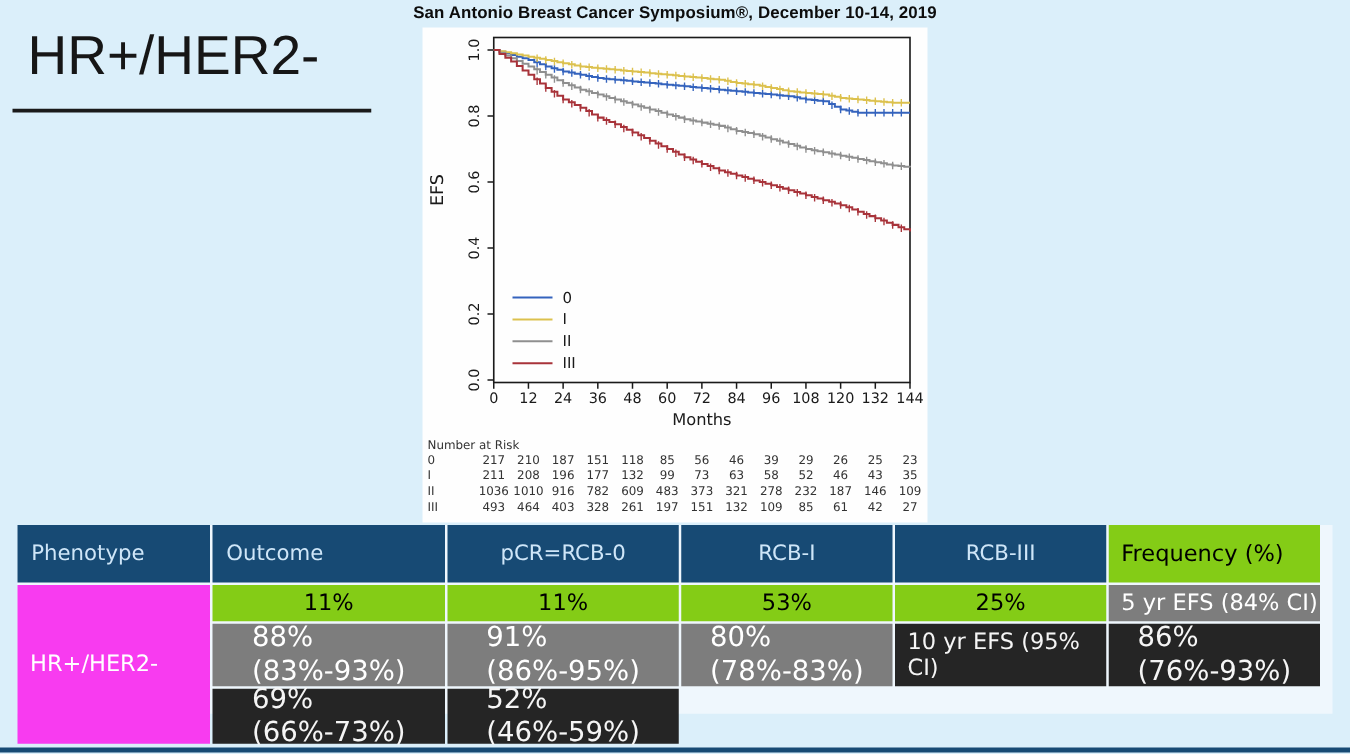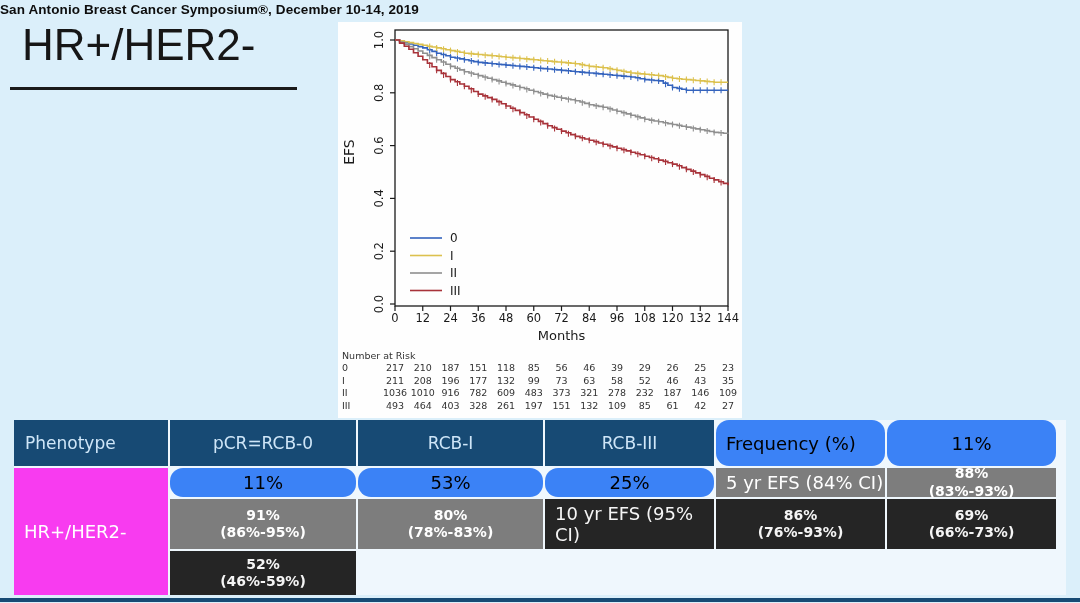--- a/index.html
+++ b/index.html
@@ -4,55 +4,55 @@
 <style>
   * { margin:0; padding:0; box-sizing:border-box; }
   html,body { width:1080px; height:603px; overflow:hidden; }
   body {
     position:relative;
     background:#DBEFFA;
     font-family:"Liberation Sans", sans-serif;
   }
   .conf-header {
     position:absolute; left:0; top:2px; width:1080px;
-    text-align:left; font-weight:bold; font-size:13.5px; color:#0d0d0d;
+    text-align:center; font-weight:bold; font-size:13.5px; color:#0d0d0d;
     letter-spacing:0.1px;
   }
   .slide-title {
     position:absolute; left:22px; top:20px;
     font-size:44px; color:#161616; font-weight:400;
     font-family:"Liberation Sans", sans-serif;
   }
   .title-underline {
     position:absolute; left:10px; top:87px; width:287px; height:2.5px;
     background:#1a1a1a;
   }
   .chart-panel {
     position:absolute; left:338px; top:22px; width:404px; height:396px;
     background:#FEFEFE;
   }
   .data-table {
-    position:absolute; left:14px; top:420px; width:1052px; height:175px;
+    position:absolute; left:14px; top:420px; width:1052px; height:151px;
     display:grid;
     grid-template-columns:154px 186px 185px 169px 169px 169px;
     grid-template-rows:46px 29px 50px 44px;
     gap:2px;
     background:#EFF7FD;
     font-family:"DejaVu Sans","Liberation Sans",sans-serif;
   }
   .cell { display:flex; align-items:center; justify-content:center; }
   .hdr {
     background:#174A74; color:#CFE6F8; font-size:17px;
   }
   .hdr.left { justify-content:flex-start; padding-left:11px; }
   .outcome-cell { justify-content:flex-start; padding-left:10px; font-size:18px; }
-  .row-white { background:#3b82f6; color:#000; font-size:18px;border-radius:13px; }
+  .row-white { background:#84cc16; color:#000; font-size:18px; }
   .row-gray { background:#7D7D7D; color:#FFF; font-size:18px; }
   .row-dark { background:#252525; color:#F5F5F5; font-size:18px; }
-  .ci { white-space:pre-line; text-align:center; font-size:14px; line-height:1.25;font-weight:bold; }
+  .ci { white-space:pre-line; font-size:22px; line-height:1.25; }
   .phenotype-cell {
     grid-row:2/5; grid-column:1;
     background:#F83BF0; color:#FFFFFF;
     display:flex; flex-direction:column; justify-content:center;
     padding-left:10px; font-size:18px; line-height:1.55;
   }
   .bottom-bar {
     position:absolute; left:0; top:598px; width:1080px; height:4px;
     background:#174A74;
   }
@@ -347,20 +347,21 @@
       <text x="279" y="386.5" font-size="9.5" fill="#333" text-anchor="middle" font-family="DejaVu Sans, sans-serif">109</text>
       <text x="306.75" y="386.5" font-size="9.5" fill="#333" text-anchor="middle" font-family="DejaVu Sans, sans-serif">85</text>
       <text x="334.5" y="386.5" font-size="9.5" fill="#333" text-anchor="middle" font-family="DejaVu Sans, sans-serif">61</text>
       <text x="362.25" y="386.5" font-size="9.5" fill="#333" text-anchor="middle" font-family="DejaVu Sans, sans-serif">42</text>
       <text x="390" y="386.5" font-size="9.5" fill="#333" text-anchor="middle" font-family="DejaVu Sans, sans-serif">27</text>
     </svg>
 </div>
 
 <div class="data-table">
   <div class="cell hdr left">Phenotype</div>
+  <div class="cell hdr left">Outcome</div>
   <div class="cell hdr">pCR=RCB-0</div>
   <div class="cell hdr">RCB-I</div>
   <div class="cell hdr">RCB-III</div>
 
   <div class="phenotype-cell">
     <span>HR+/HER2-</span>
   </div>
 
   <div class="cell row-white outcome-cell">Frequency (%)</div>
   <div class="cell row-white">11%</div>

